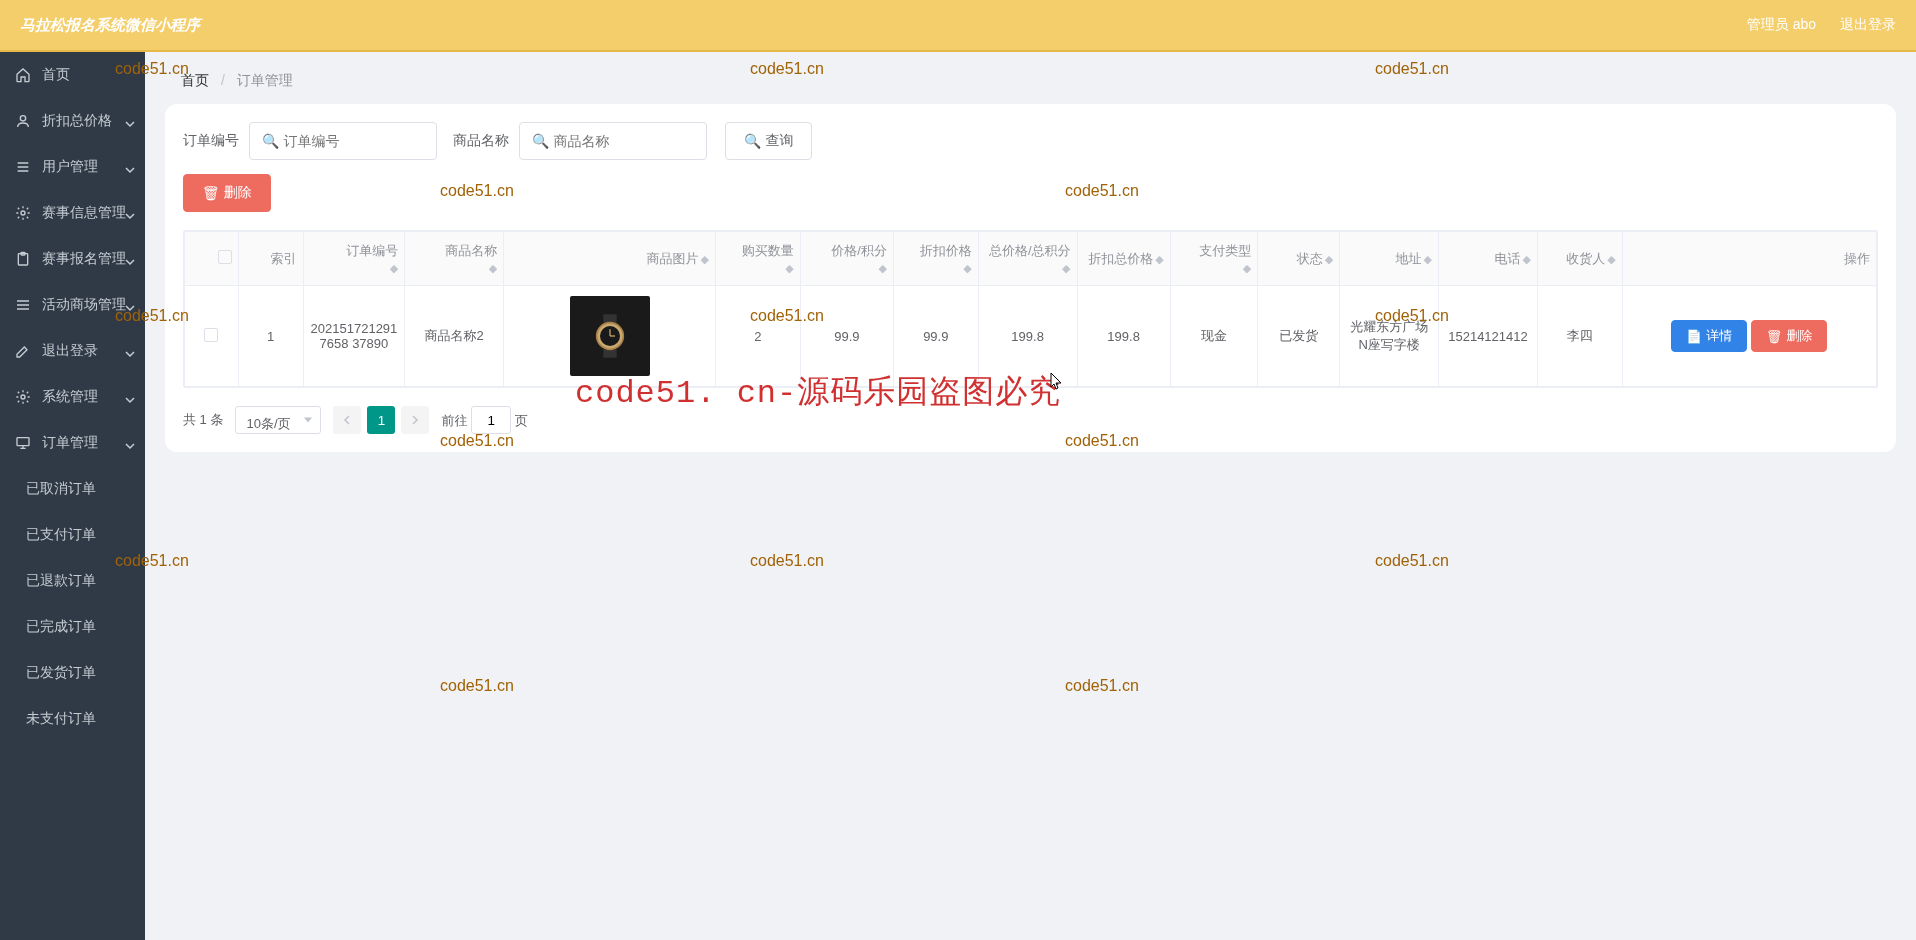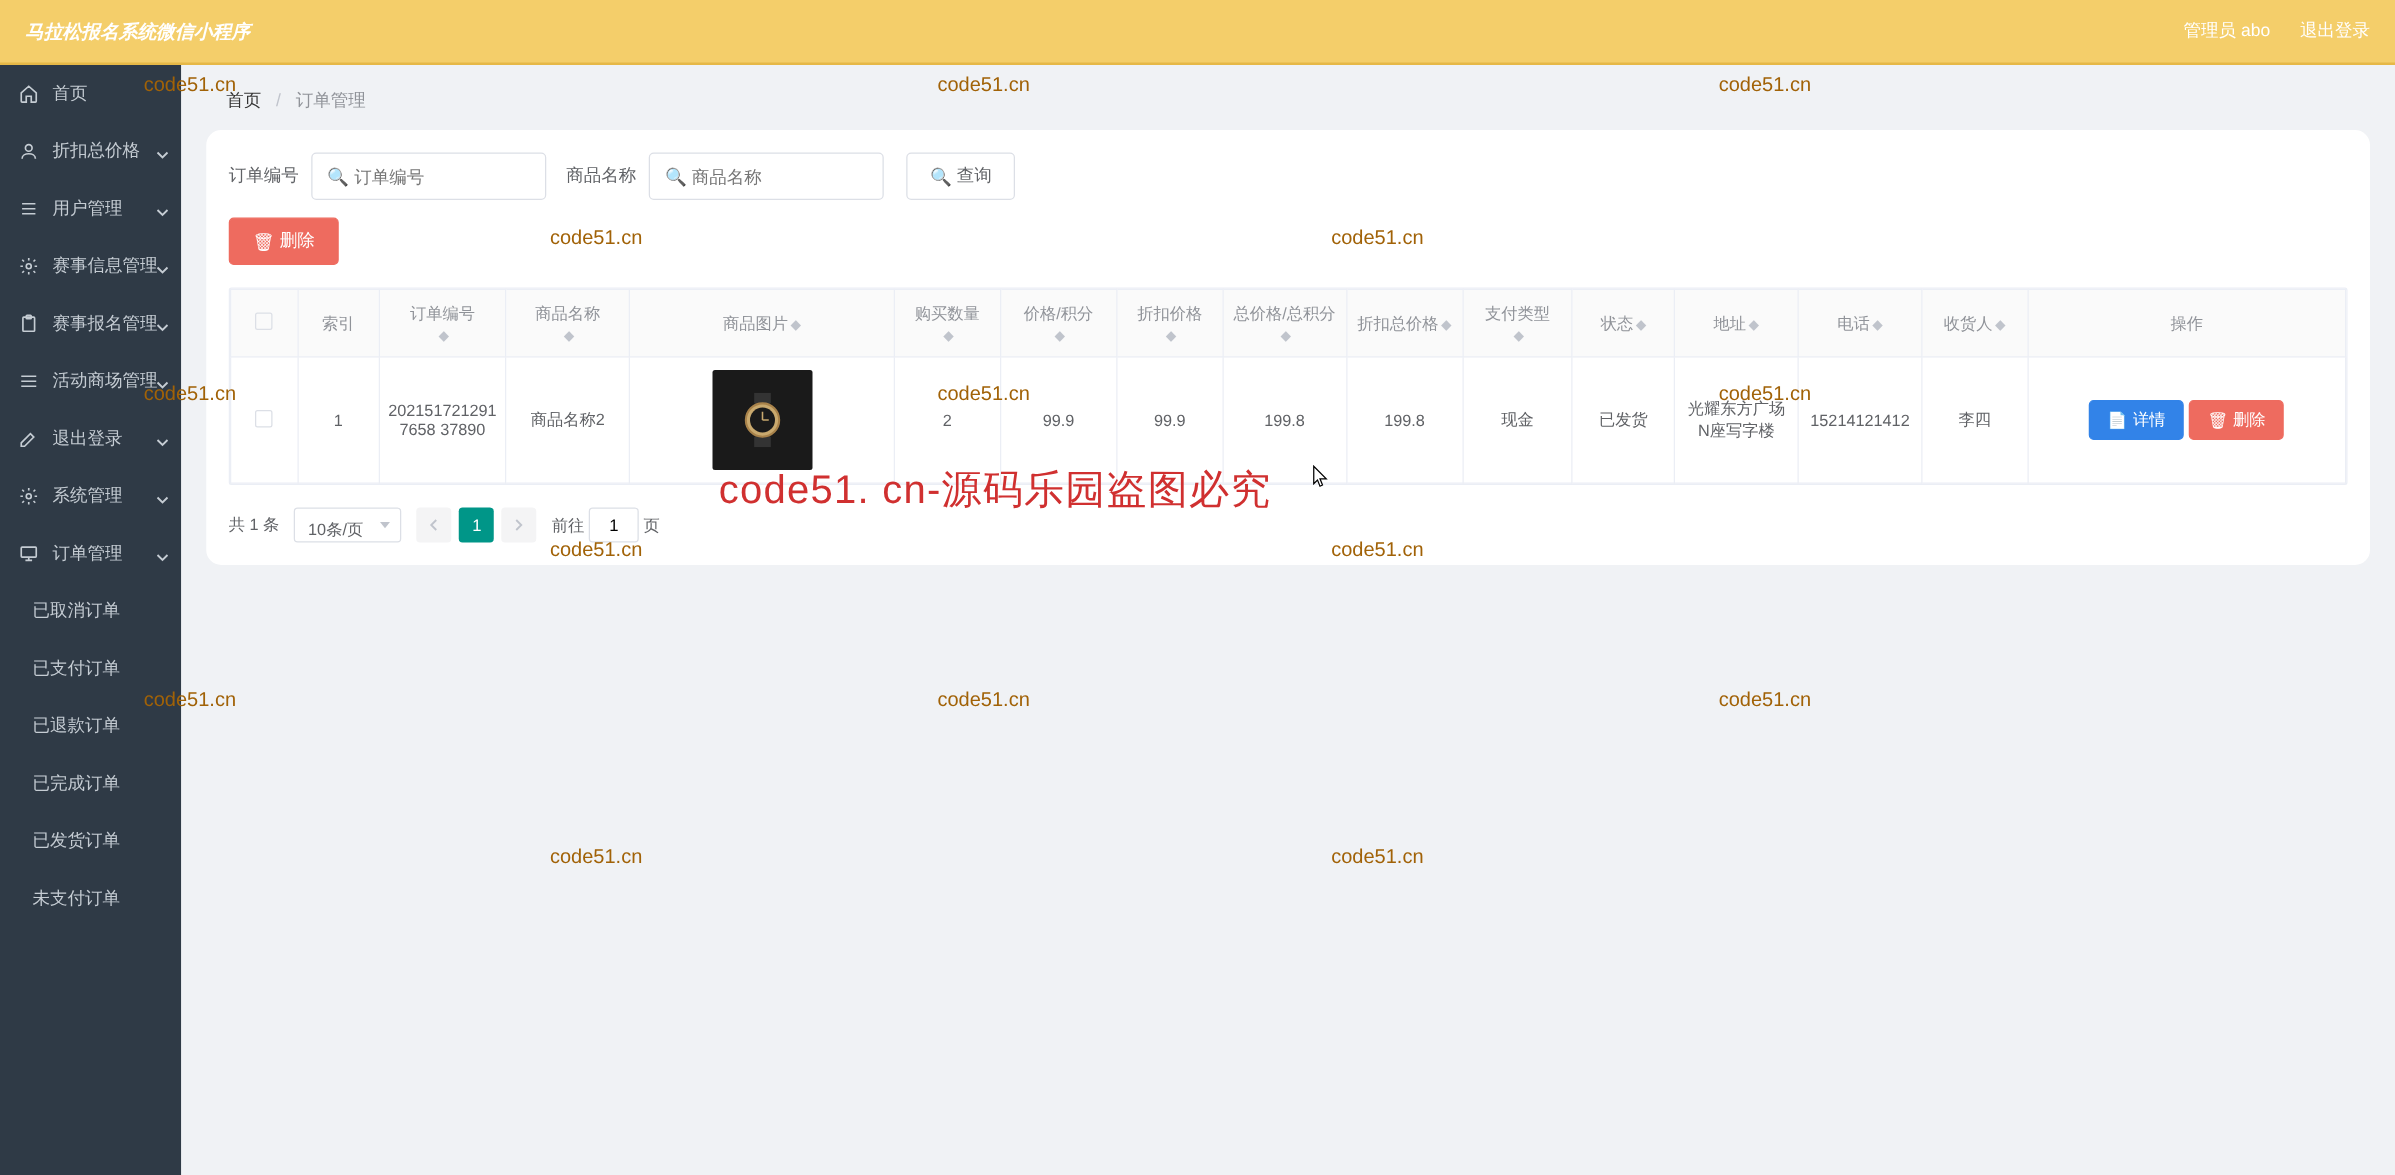--- a/index.html
+++ b/index.html
@@ -27,34 +27,34 @@
 .search-input input { border: none; outline: none; width: 100%; font-size: 14px; background: transparent; }
 .search-input .si-icon { color: #c0c4cc; margin-right: 4px; }
 .btn { height: 38px; padding: 0 18px; border-radius: 4px; border: 1px solid #dcdfe6; background: #fff; cursor: pointer; font-size: 14px; color: #606266; display: inline-flex; align-items: center; gap: 4px; }
 .btn-danger { background: #ee6b5f; color: #fff; border-color: #ee6b5f; }
 .btn-primary { background: #3283e8; color: #fff; border-color: #3283e8; }
 .btn-small { height: 32px; padding: 0 14px; font-size: 13px; }
 .action-row { margin-top: 14px; }
 .table-wrap { margin-top: 18px; border: 1px solid #ebeef5; border-radius: 2px; }
 table { width: 100%; border-collapse: collapse; table-layout: fixed; }
 th, td { border: 1px solid #ebeef5; padding: 10px 6px; text-align: center; font-size: 13px; color: #606266; vertical-align: middle; word-break: break-all; }
-th { background: #fafafa; color: #909399; font-weight: 500; }
+th { background: #fafafa; color: #909399; font-weight: 500; text-align: right; }
 th .sort { display: inline-block; margin-left: 2px; color: #c0c4cc; font-size: 11px; }
 .cbx { width: 14px; height: 14px; border: 1px solid #dcdfe6; border-radius: 2px; display: inline-block; }
 .thumb { width: 80px; height: 80px; background: #1a1a1a; display: inline-flex; align-items: center; justify-content: center; border-radius: 2px; }
 .thumb svg { width: 50px; height: 50px; }
 .pagination { margin-top: 18px; display: flex; align-items: center; gap: 12px; font-size: 13px; color: #606266; }
 .page-size-select { height: 28px; border: 1px solid #dcdfe6; border-radius: 3px; padding: 0 22px 0 10px; position: relative; display: inline-flex; align-items: flex-end; min-width: 86px; background: #fff; }
 .page-size-select::after { content: ""; position: absolute; right: 8px; top: 50%; transform: translateY(-50%); border-left: 4px solid transparent; border-right: 4px solid transparent; border-top: 5px solid #c0c4cc; }
 .page-btn { min-width: 28px; height: 28px; border: none; background: #f4f4f5; border-radius: 3px; display: inline-flex; align-items: center; justify-content: center; cursor: pointer; color: #606266; }
 .page-btn.active { background: #009688; color: #fff; }
 .page-btn.disabled { cursor: not-allowed; color: #c0c4cc; }
 .page-jump input { width: 40px; height: 28px; border: 1px solid #dcdfe6; border-radius: 3px; text-align: center; outline: none; }
 .watermark { position: absolute; color: #a16207; font-size: 16px; pointer-events: none; user-select: none; }
-.watermark-red { position: absolute; color: #d03030; font-size: 32px; font-weight: 500; pointer-events: none; white-space: nowrap; letter-spacing: 1px; font-family: Liberation Sans, sans-serif; }
+.watermark-red { position: absolute; color: #d03030; font-size: 32px; font-weight: 500; pointer-events: none; white-space: nowrap; letter-spacing: 1px; font-family: Liberation Mono, monospace; }
 .cursor-arrow { position: absolute; width: 14px; height: 18px; pointer-events: none; }
 </style>
 </head>
 <body>
 
 <div class="header">
   <div class="header-title">马拉松报名系统微信小程序</div>
   <div class="header-right">
     <span>管理员 abo</span>
     <span>退出登录</span>

